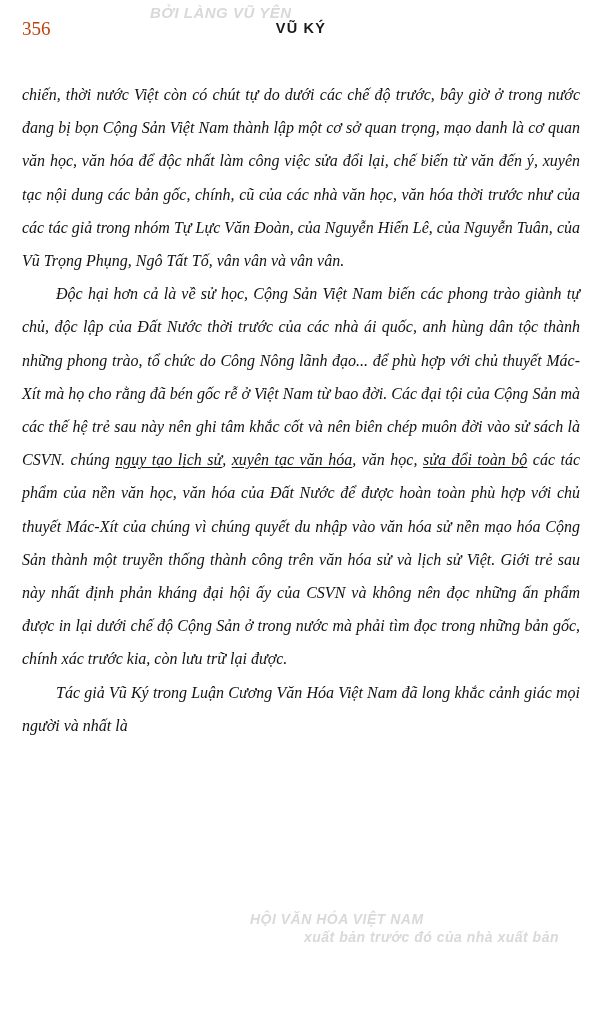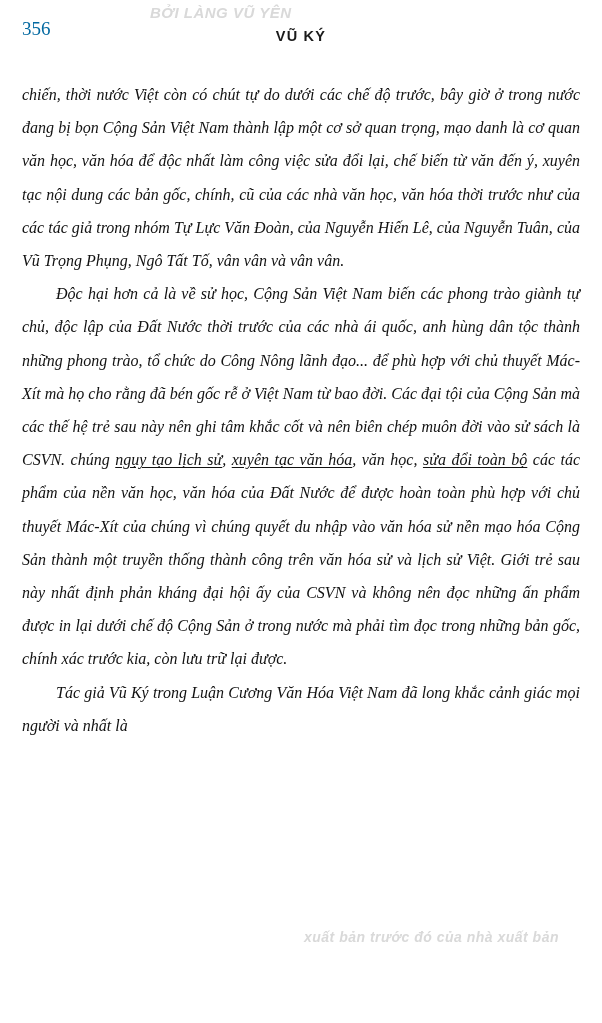--- a/index.html
+++ b/index.html
@@ -53,34 +53,33 @@
     left: 0;
     right: 0;
     height: 28px;
   }
   .folio {
     position: absolute;
     left: 22px;
     top: 0;
     font-family: "Liberation Serif", serif;
     font-size: 19px;
-    color: #0369a1;
+    color: #c2410c;
   }
   .running-title {
     position: absolute;
     left: 0;
     right: 0;
     top: 2px;
     text-align: center;
     font-family: "Liberation Sans", sans-serif;
     font-weight: bold;
     font-size: 14.5px;
     letter-spacing: 1.2px;
     color: #1a1a1a;
-    margin-top: 8px;
   }
   .body-text {
     position: absolute;
     top: 78px;
     left: 22px;
     width: 558px;
   }
   .para {
     margin: 0;
     font-size: 16px;
@@ -113,15 +112,16 @@
     <div class="folio">356</div>
     <div class="running-title">VŨ KÝ</div>
   </div>
 
   <div class="body-text">
     <p class="para" id="para-1">chiến, thời nước Việt còn có chút tự do dưới các chế độ trước, bây giờ ở trong nước đang bị bọn Cộng Sản Việt Nam thành lập một cơ sở quan trọng, mạo danh là cơ quan văn học, văn hóa để độc nhất làm công việc sửa đổi lại, chế biến từ văn đến ý, xuyên tạc nội dung các bản gốc, chính, cũ của các nhà văn học, văn hóa thời trước như của các tác giả trong nhóm Tự Lực Văn Đoàn, của Nguyễn Hiến Lê, của Nguyễn Tuân, của Vũ Trọng Phụng, Ngô Tất Tố, vân vân và vân vân.</p>
     <p class="para indent" id="para-2"><span>Độc hại hơn cả là về sử học, Cộng Sản Việt Nam biến các phong trào giành tự chủ, độc lập của Đất Nước thời trước của các nhà ái quốc, anh hùng dân tộc thành những phong trào, tổ chức do Công Nông lãnh đạo... để phù hợp với chủ thuyết Mác-Xít mà họ cho rằng đã bén gốc rễ ở Việt Nam từ bao đời. Các đại tội của Cộng Sản mà các thế hệ trẻ sau  này nên ghi tâm khắc cốt và nên biên chép muôn đời vào sử sách là CSVN. chúng </span><span class="u">ngụy tạo lịch sử</span><span>, </span><span class="u">xuyên tạc văn hóa</span><span>, văn học, </span><span class="u">sửa đổi toàn bộ</span><span> các tác phẩm của nền văn học, văn hóa của Đất Nước để được hoàn toàn phù hợp với chủ thuyết Mác-Xít của chúng vì chúng quyết du nhập vào văn hóa sử nền mạo hóa Cộng Sản thành một truyền thống thành công trên văn hóa sử và lịch sử Việt. Giới trẻ sau này nhất định phản kháng đại hội ấy của CSVN và không nên đọc những ấn phẩm được in lại dưới chế độ Cộng Sản ở trong nước mà phải tìm đọc trong những bản gốc, chính xác trước kia, còn lưu trữ lại được.</span></p>
     <p class="para indent" id="para-3">Tác giả Vũ Ký trong Luận Cương Văn Hóa Việt Nam đã long khắc cảnh giác mọi người và nhất là</p>
   </div>
 
+  <div class="bleed bleed-bottom1">HỘI VĂN HÓA VIỆT NAM</div>
   <div class="bleed bleed-bottom2">xuất bản trước đó của nhà xuất bản</div>
 
 </div>
 
 </body></html>

